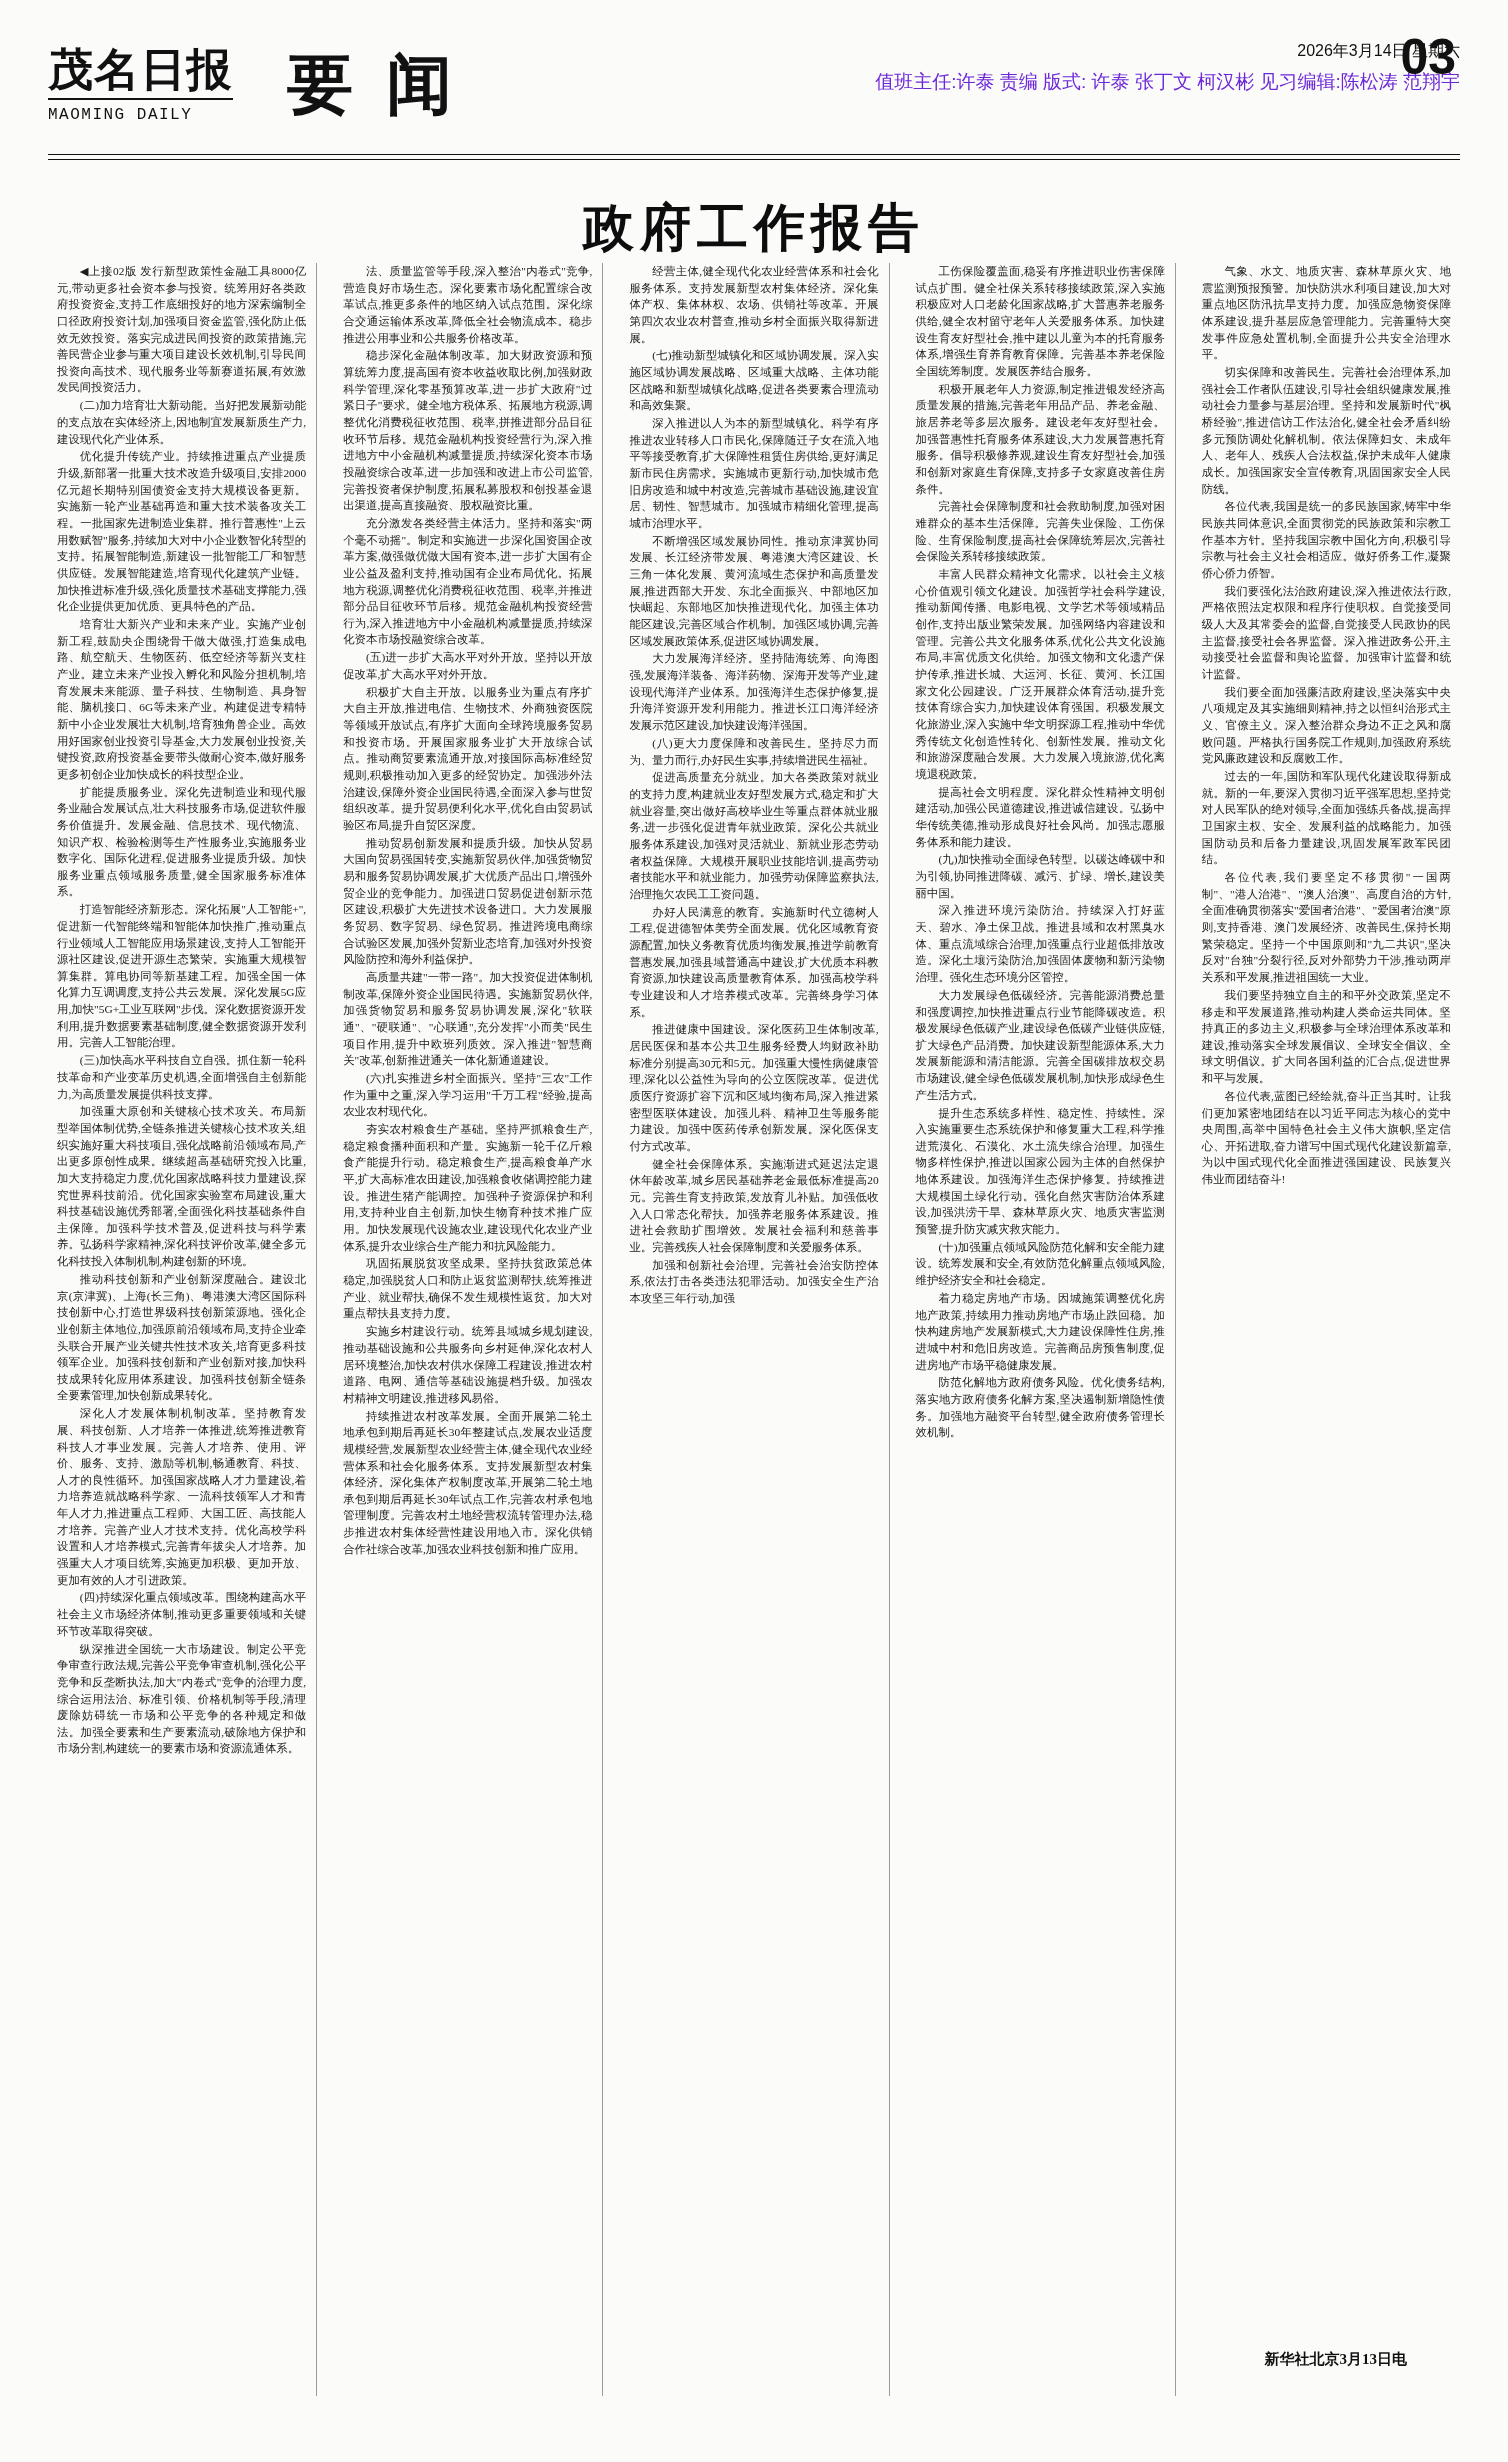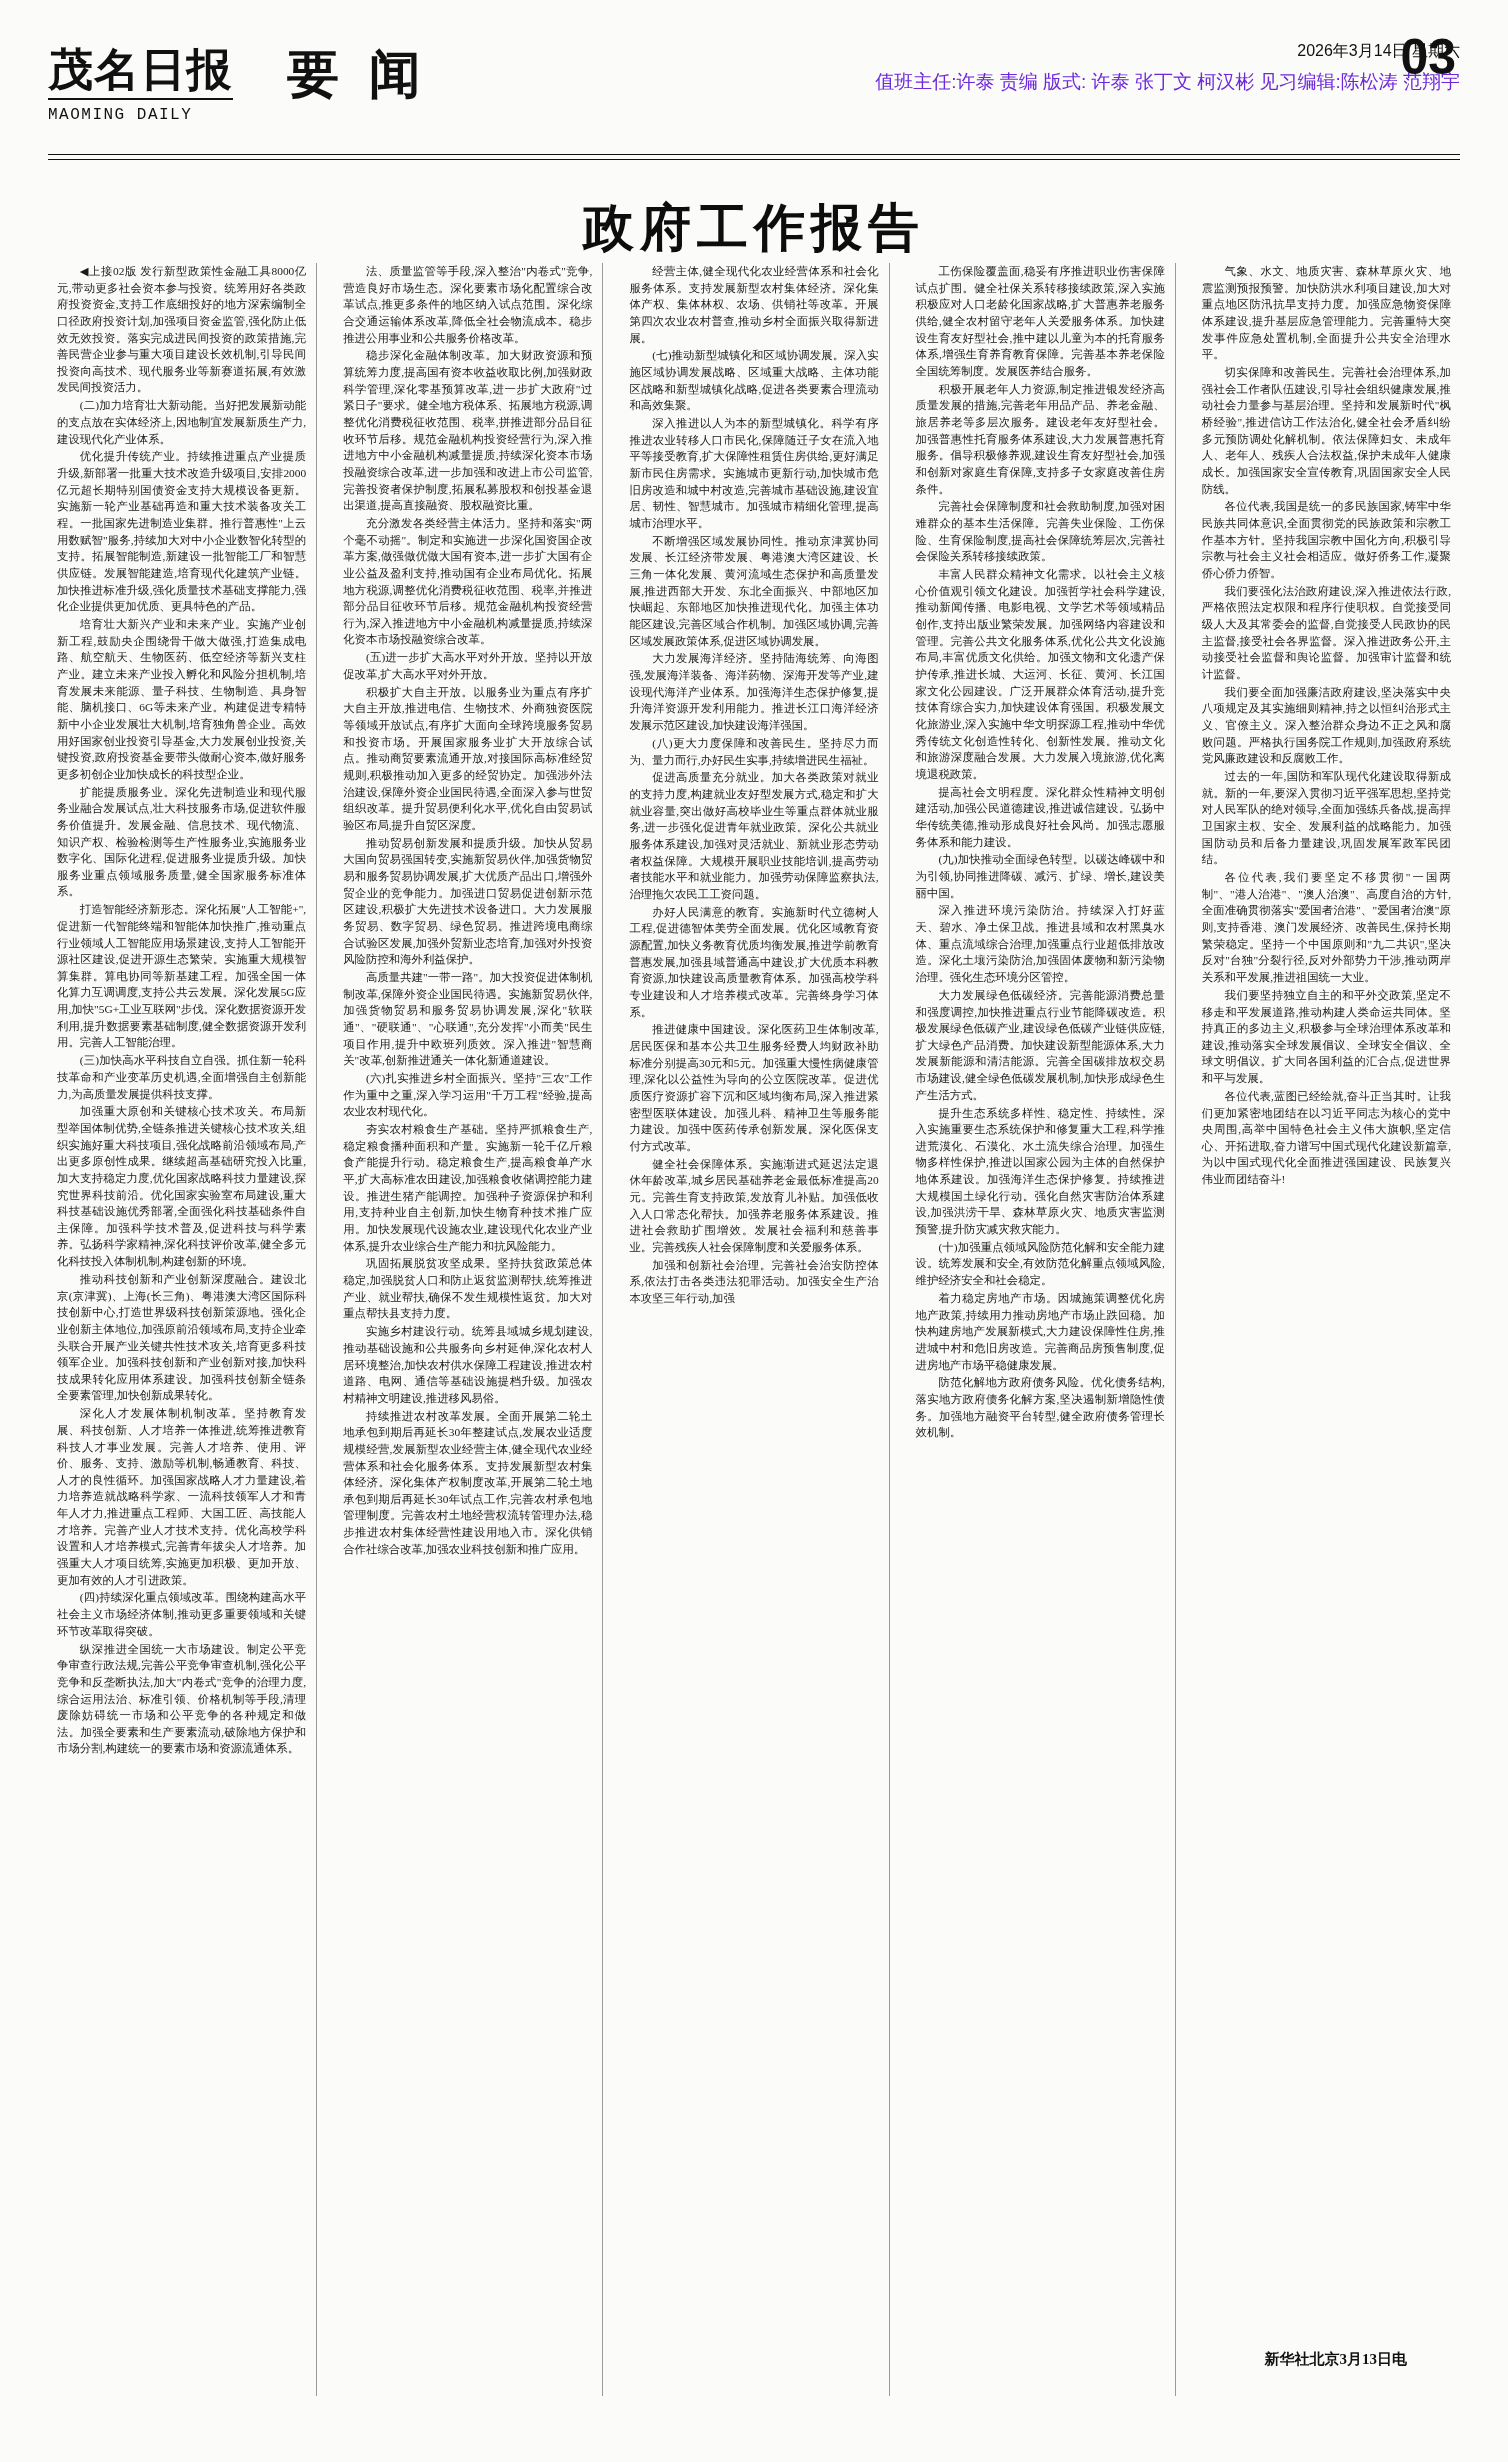--- a/index.html
+++ b/index.html
@@ -21,21 +21,21 @@
     display:inline-block;
     margin-top:11px;
   }
   .logo-en{
     font-family:Liberation Mono, monospace;
     font-size:16px;letter-spacing:1.5px;color:#111;margin-top:6px;
     display:block;
   }
   .logo-section{
     position:absolute;left:239px;top:3.6px;
-    font-size:52px;font-weight:bold;color:#111;letter-spacing:8.4px;
+    font-size:66px;font-weight:bold;color:#111;letter-spacing:8.4px;
     font-family:"Liberation Serif","DejaVu Serif",serif;
   }
   .mast-right{
     position:absolute;right:0;top:4.8px;text-align:right;
   }
   .mast-date{
     font-family:"Liberation Sans","DejaVu Sans",sans-serif;
     font-size:16px;color:#111;margin-bottom:6px;
   }
   .mast-credits{

